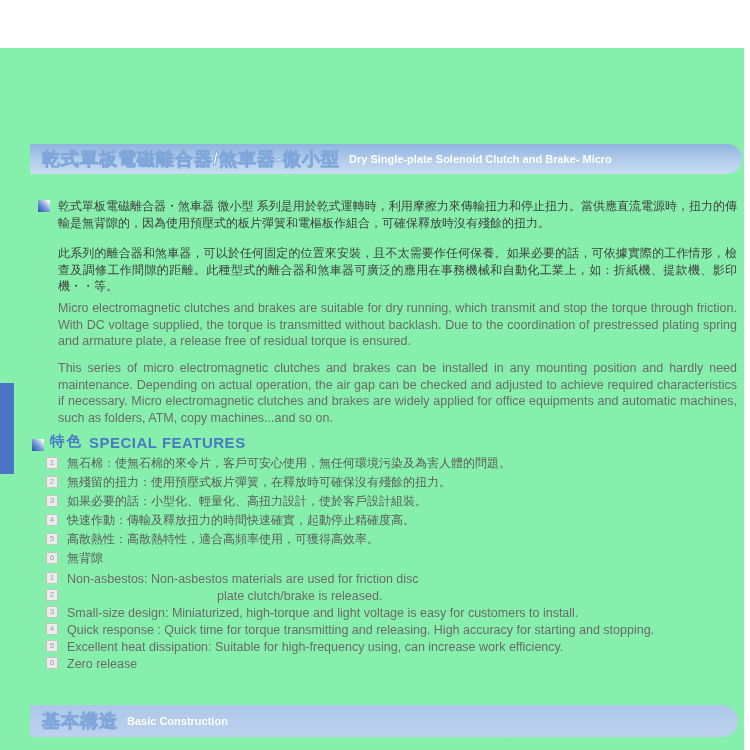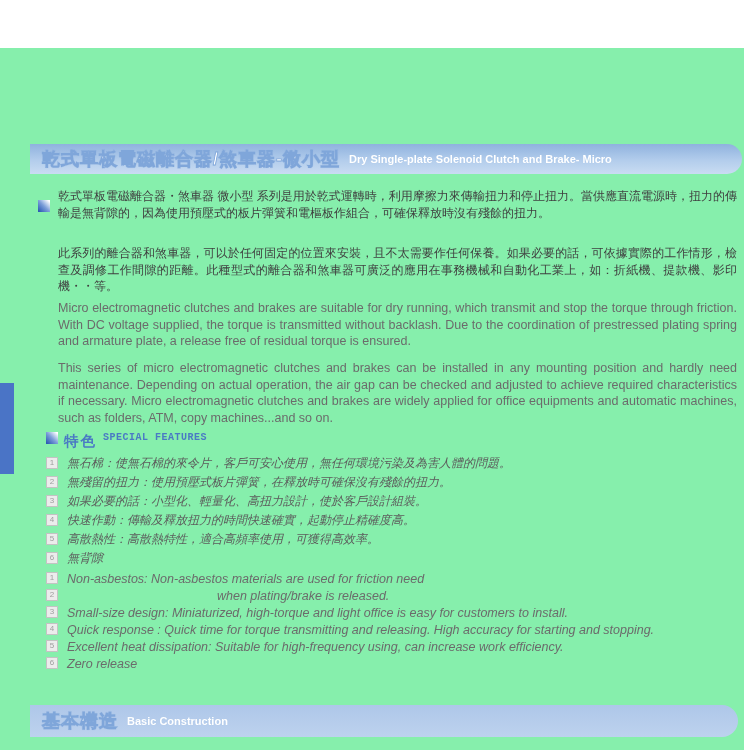--- a/index.html
+++ b/index.html
@@ -45,37 +45,37 @@
     font-size:12px;line-height:16.5px;color:#4a4a4a;
     text-align:justify;
   }
   .p-zh{color:#3f3f3f;}
   .p-en{color:#6b6b6b;font-size:12.5px;}
 
   
   .left-tab{position:absolute;left:0;top:335px;width:14px;height:91px;background:#4a74c6;}
 
   
-  .feat-head{position:absolute;left:46px;top:384px;display:flex;align-items:flex-start;}
+  .feat-head{position:absolute;left:32px;top:384px;display:flex;align-items:flex-end;}
   .feat-head .blue-sq{position:static;margin-right:6px;}
   .feat-head-zh{font-size:14.5px;font-weight:bold;color:#4a7ac4;letter-spacing:2px;}
-  .feat-head-en{font-size:10px;font-weight:bold;color:#4a7ac4;margin-left:6px;letter-spacing:.5px;font-family:Liberation Mono, monospace;}
+  .feat-head-en{font-size:15px;font-weight:bold;color:#4a7ac4;margin-left:6px;letter-spacing:.5px;}
 
   .feat-list{position:absolute;left:46px;width:690px;}
   .feat-list-zh{top:408px;}
   .feat-list-en{top:523px;}
   .feat-item{display:flex;align-items:flex-start;}
   .feat-list-zh .feat-item{margin-bottom:5px;font-size:12px;line-height:14px;color:#5c5c5c;}
   .feat-list-en .feat-item{margin-bottom:1px;font-size:12.5px;line-height:16px;color:#6b6b6b;}
   .num-badge{
     flex:0 0 auto;width:10px;height:10px;margin-top:1px;margin-right:9px;
     border:1px solid #c3c3c3;background:#ececec;color:#9d9d9d;
     font-size:8px;line-height:10px;text-align:center;
   }
-  .feat-text{flex:1 1 auto;font-style:italic;}
+  .feat-text{flex:1 1 auto;}
   .feat-cont{margin-left:150px;}
 
   
   .mbg-box{
     position:absolute;left:38px;top:743px;width:107px;height:27px;
     background:linear-gradient(180deg,#ababab,#9a9a9a);
     display:flex;align-items:center;justify-content:center;
   }
   .mbg-label{
     font-family:"Liberation Serif","DejaVu Serif",serif;
@@ -90,21 +90,21 @@
 <body>
 
 <div class="page">
 
   <div class="bar bar-top">
     <span class="bar-title-zh">乾式單板電磁離合器/煞車器-微小型</span>
     <span class="bar-title-en">Dry Single-plate Solenoid Clutch and Brake- Micro</span>
   </div>
 
   <span class="blue-sq" style="left:38px;top:152px;"></span>
-  <div class="p p-zh" style="top:140px;">乾式單板電磁離合器・煞車器 微小型 系列是用於乾式運轉時，利用摩擦力來傳輸扭力和停止扭力。當供應直流電源時，扭力的傳輸是無背隙的，因為使用預壓式的板片彈簧和電樞板作組合，可確保釋放時沒有殘餘的扭力。</div>
+  <div class="p p-zh" style="top:150px;">乾式單板電磁離合器・煞車器 微小型 系列是用於乾式運轉時，利用摩擦力來傳輸扭力和停止扭力。當供應直流電源時，扭力的傳輸是無背隙的，因為使用預壓式的板片彈簧和電樞板作組合，可確保釋放時沒有殘餘的扭力。</div>
   <div class="p p-zh" style="top:197px;">此系列的離合器和煞車器，可以於任何固定的位置來安裝，且不太需要作任何保養。如果必要的話，可依據實際的工作情形，檢查及調修工作間隙的距離。此種型式的離合器和煞車器可廣泛的應用在事務機械和自動化工業上，如：折紙機、提款機、影印機・・等。</div>
   <div class="p p-en" style="top:252px;">Micro electromagnetic clutches and brakes are suitable for dry running, which transmit and stop the torque through friction. With DC voltage supplied, the torque is transmitted without backlash. Due to the coordination of prestressed plating spring and armature plate, a release free of residual torque is ensured.</div>
   <div class="p p-en" style="top:312px;">This series of micro electromagnetic clutches and brakes can be installed in any mounting position and hardly need maintenance. Depending on actual operation, the air gap can be checked and adjusted to achieve required characteristics if necessary. Micro electromagnetic clutches and brakes are widely applied for office equipments and automatic machines, such as folders, ATM, copy machines...and so on.</div>
 
   <div class="left-tab"></div>
 
   <div class="feat-head">
     <span class="blue-sq"></span>
     <span class="feat-head-zh">特色</span>
     <span class="feat-head-en">SPECIAL FEATURES</span>
@@ -133,31 +133,31 @@
     </div>
     <div class="feat-item">
       <span class="num-badge">6</span>
       <span class="feat-text">無背隙</span>
     </div>
   </div>
 
   <div class="feat-list feat-list-en">
     <div class="feat-item">
       <span class="num-badge">1</span>
-      <span class="feat-text">Non-asbestos: Non-asbestos materials are used for friction need</span>
+      <span class="feat-text">Non-asbestos: Non-asbestos materials are used for friction disc</span>
     </div>
     <div class="feat-item">
       <span class="num-badge">2</span>
       <span class="feat-text">
-        <div class="feat-cont">when plating/brake is released.</div>
+        <div class="feat-cont">plate clutch/brake is released.</div>
       </span>
     </div>
     <div class="feat-item">
       <span class="num-badge">3</span>
-      <span class="feat-text">Small-size design: Miniaturized, high-torque and light office is easy for customers to install.</span>
+      <span class="feat-text">Small-size design: Miniaturized, high-torque and light voltage is easy for customers to install.</span>
     </div>
     <div class="feat-item">
       <span class="num-badge">4</span>
       <span class="feat-text">Quick response : Quick time for torque transmitting and releasing. High accuracy for starting and stopping.</span>
     </div>
     <div class="feat-item">
       <span class="num-badge">5</span>
       <span class="feat-text">Excellent heat dissipation: Suitable for high-frequency using, can increase work efficiency.</span>
     </div>
     <div class="feat-item">

